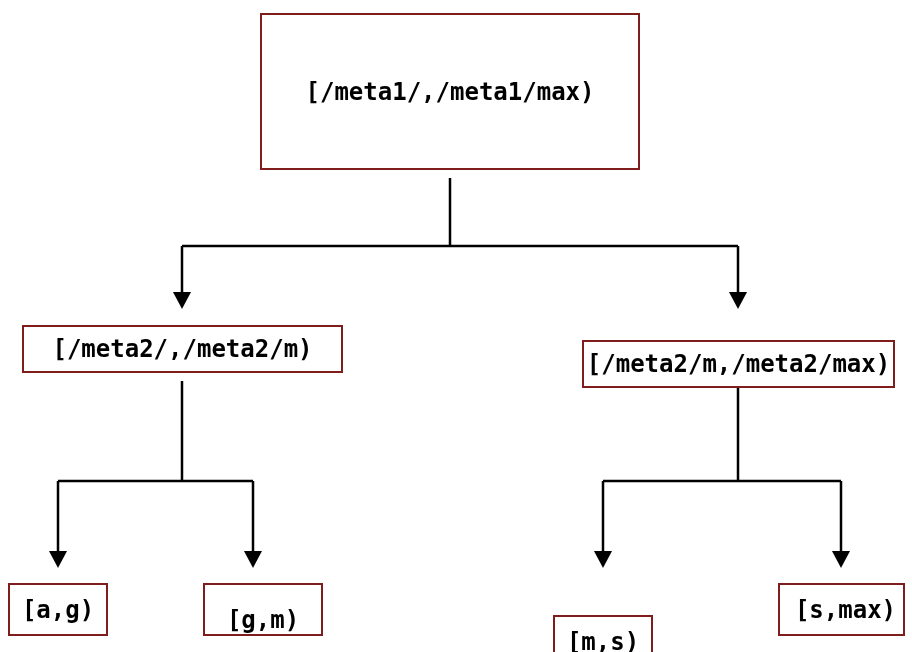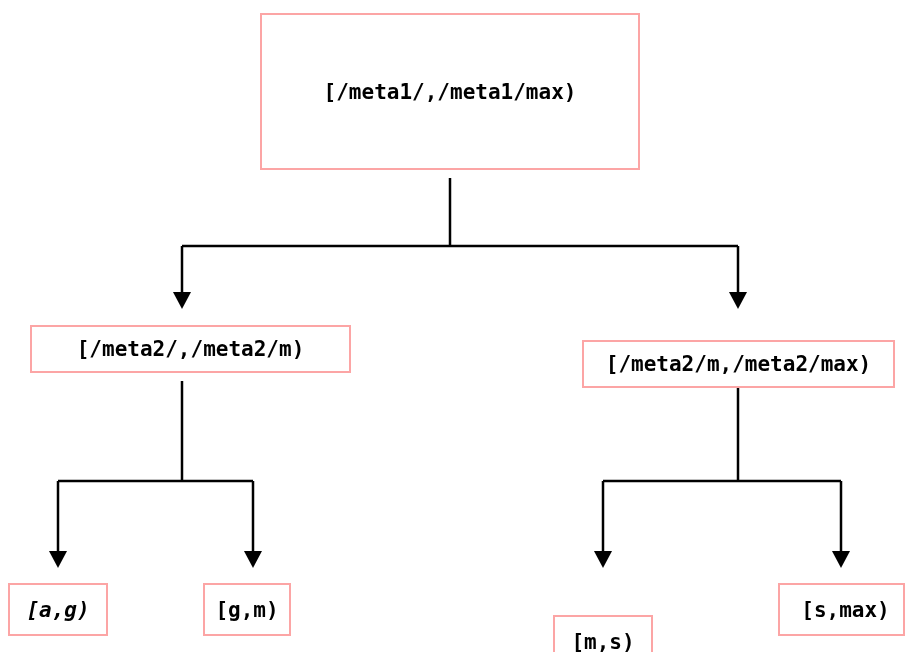--- a/index.html
+++ b/index.html
@@ -18,35 +18,35 @@
   .connectors {
     position: absolute;
     left: 0;
     top: 0;
     width: 912px;
     height: 652px;
   }
   .node {
     position: absolute;
     box-sizing: border-box;
-    border: 2px solid #fca5a5;
+    border: 2px solid #7f1d1d;
     background: #ffffff;
     display: flex;
     align-items: center;
     justify-content: center;
-    font-size: 21px;
+    font-size: 24px;
     font-weight: bold;
     color: #000000;
     white-space: pre;
   }
   .node-root  { left: 260px; top: 13px;  width: 380px; height: 157px; }
-  .node-left  { left: 22px;  top: 325px; width: 321px; height: 48px; margin-left: 8px; }
+  .node-left  { left: 22px;  top: 325px; width: 321px; height: 48px; }
   .node-right { left: 582px; top: 340px; width: 313px; height: 48px; }
-  .leaf-ag    { left: 8px;   top: 583px; width: 100px; height: 53px; font-style: italic; }
-  .leaf-gm    { left: 203px; top: 583px; width: 88px; height: 53px; }
+  .leaf-ag    { left: 8px;   top: 583px; width: 100px; height: 53px; }
+  .leaf-gm    { left: 203px; top: 583px; width: 120px; height: 53px; align-items: flex-end; }
   .leaf-ms    { left: 553px; top: 583px; width: 100px; height: 53px; margin-top: 32px; }
   .leaf-smax  { left: 778px; top: 583px; width: 127px; height: 53px; padding-left: 8px; }
 </style>
 </head>
 <body>
 
 <div class="diagram">
 
   <svg class="connectors" viewBox="0 0 912 652" xmlns="http://www.w3.org/2000/svg" aria-hidden="true">
 

